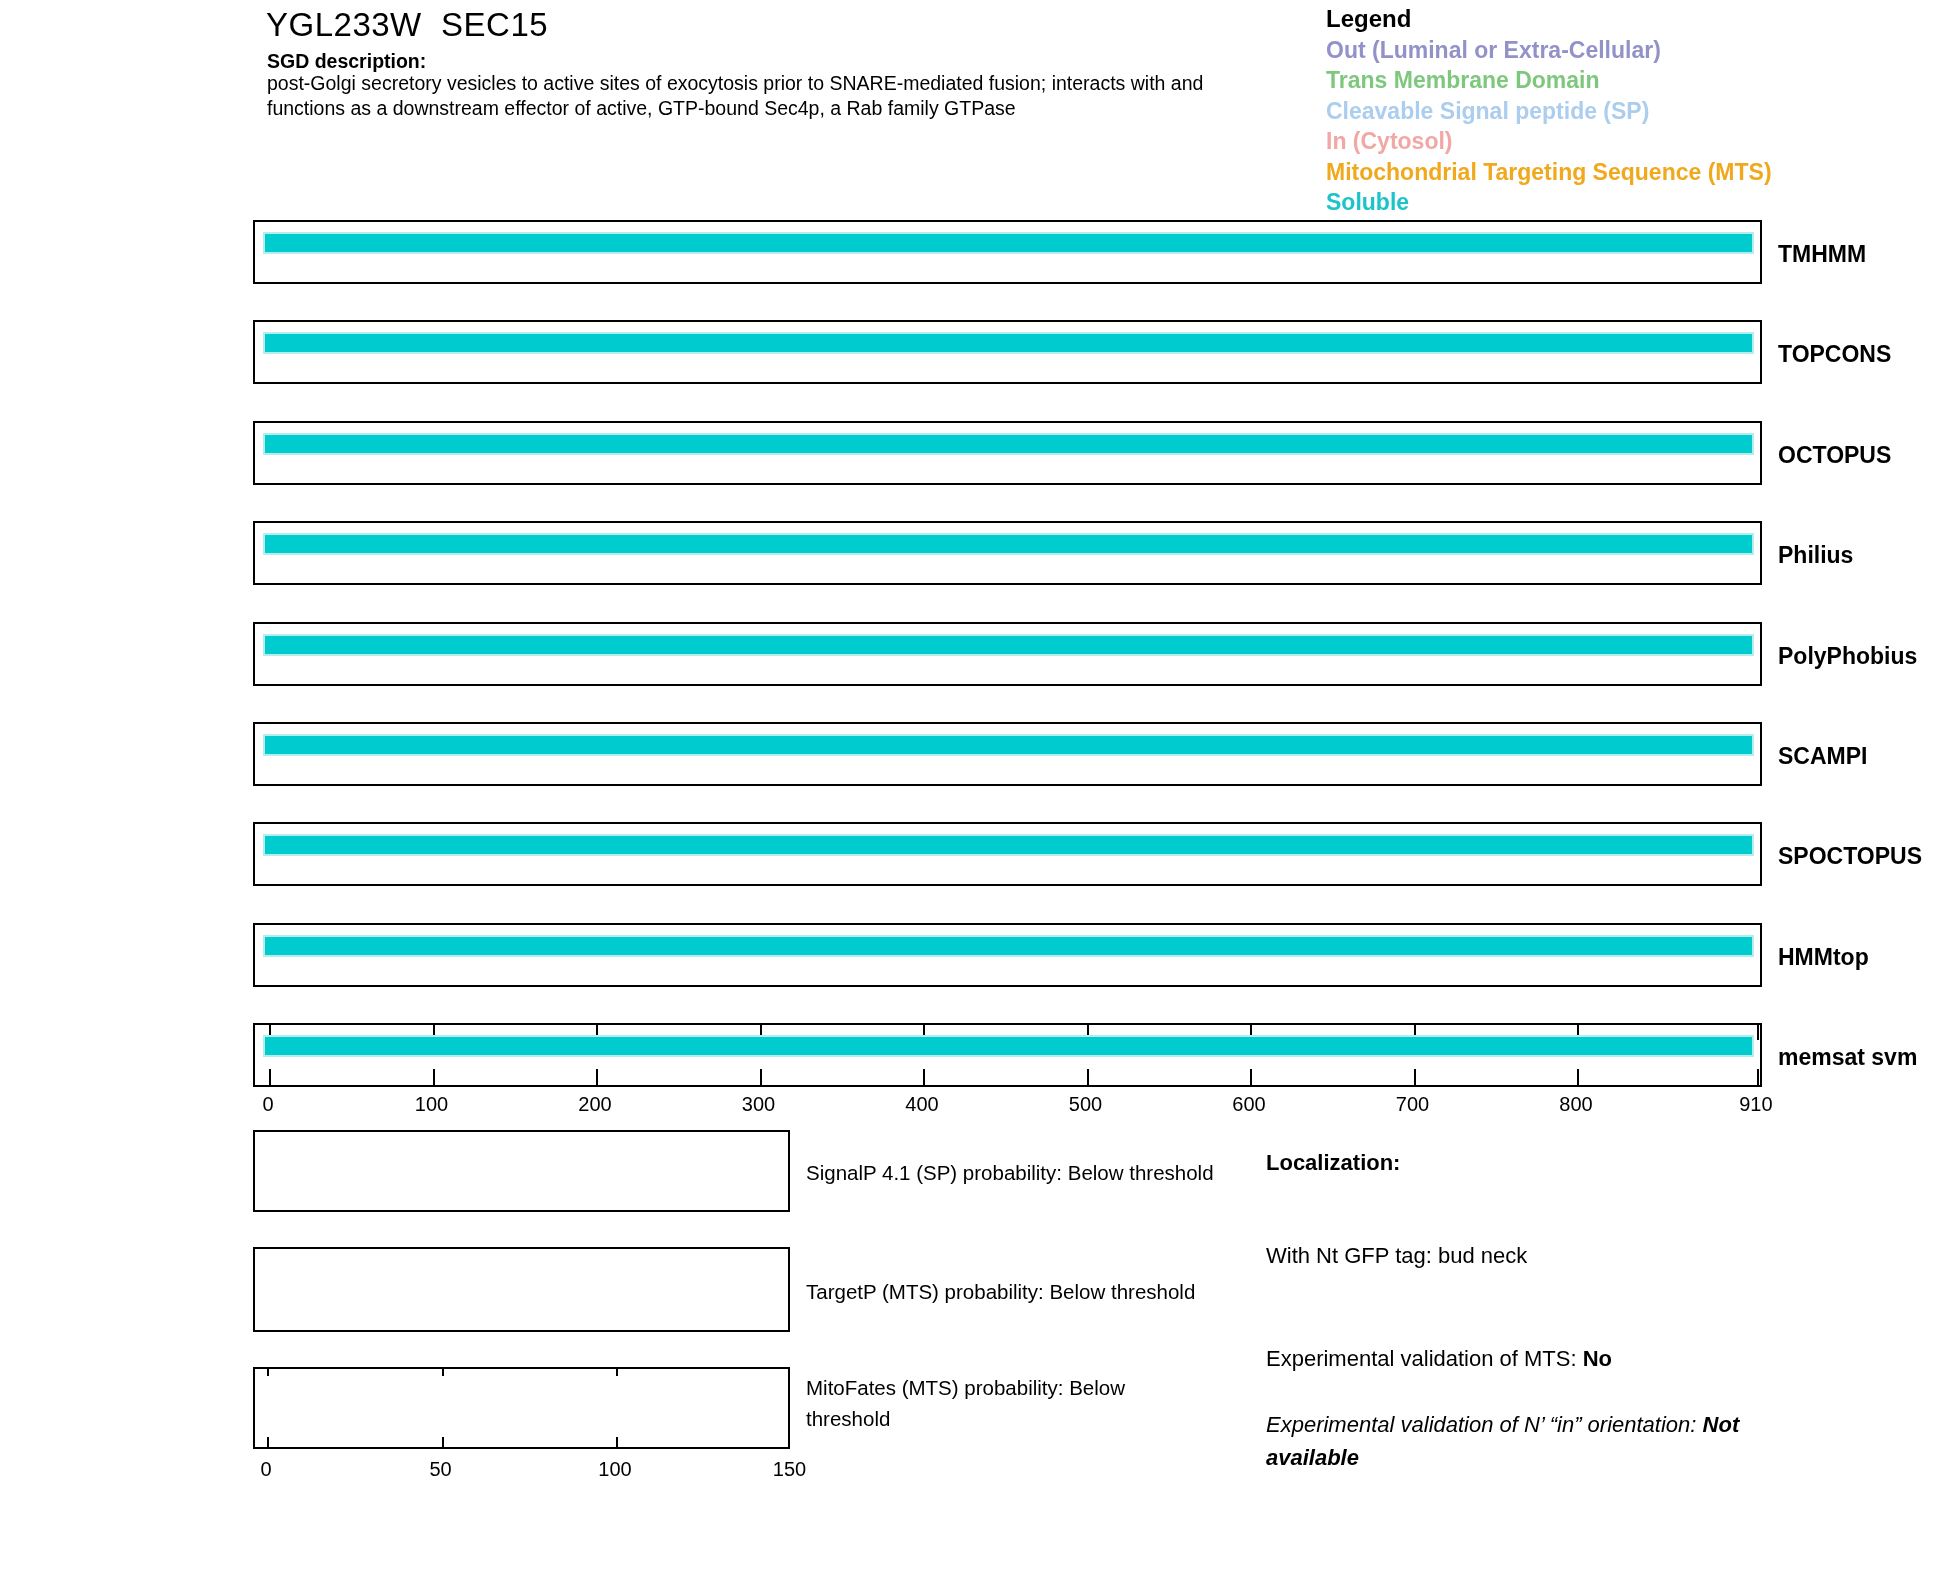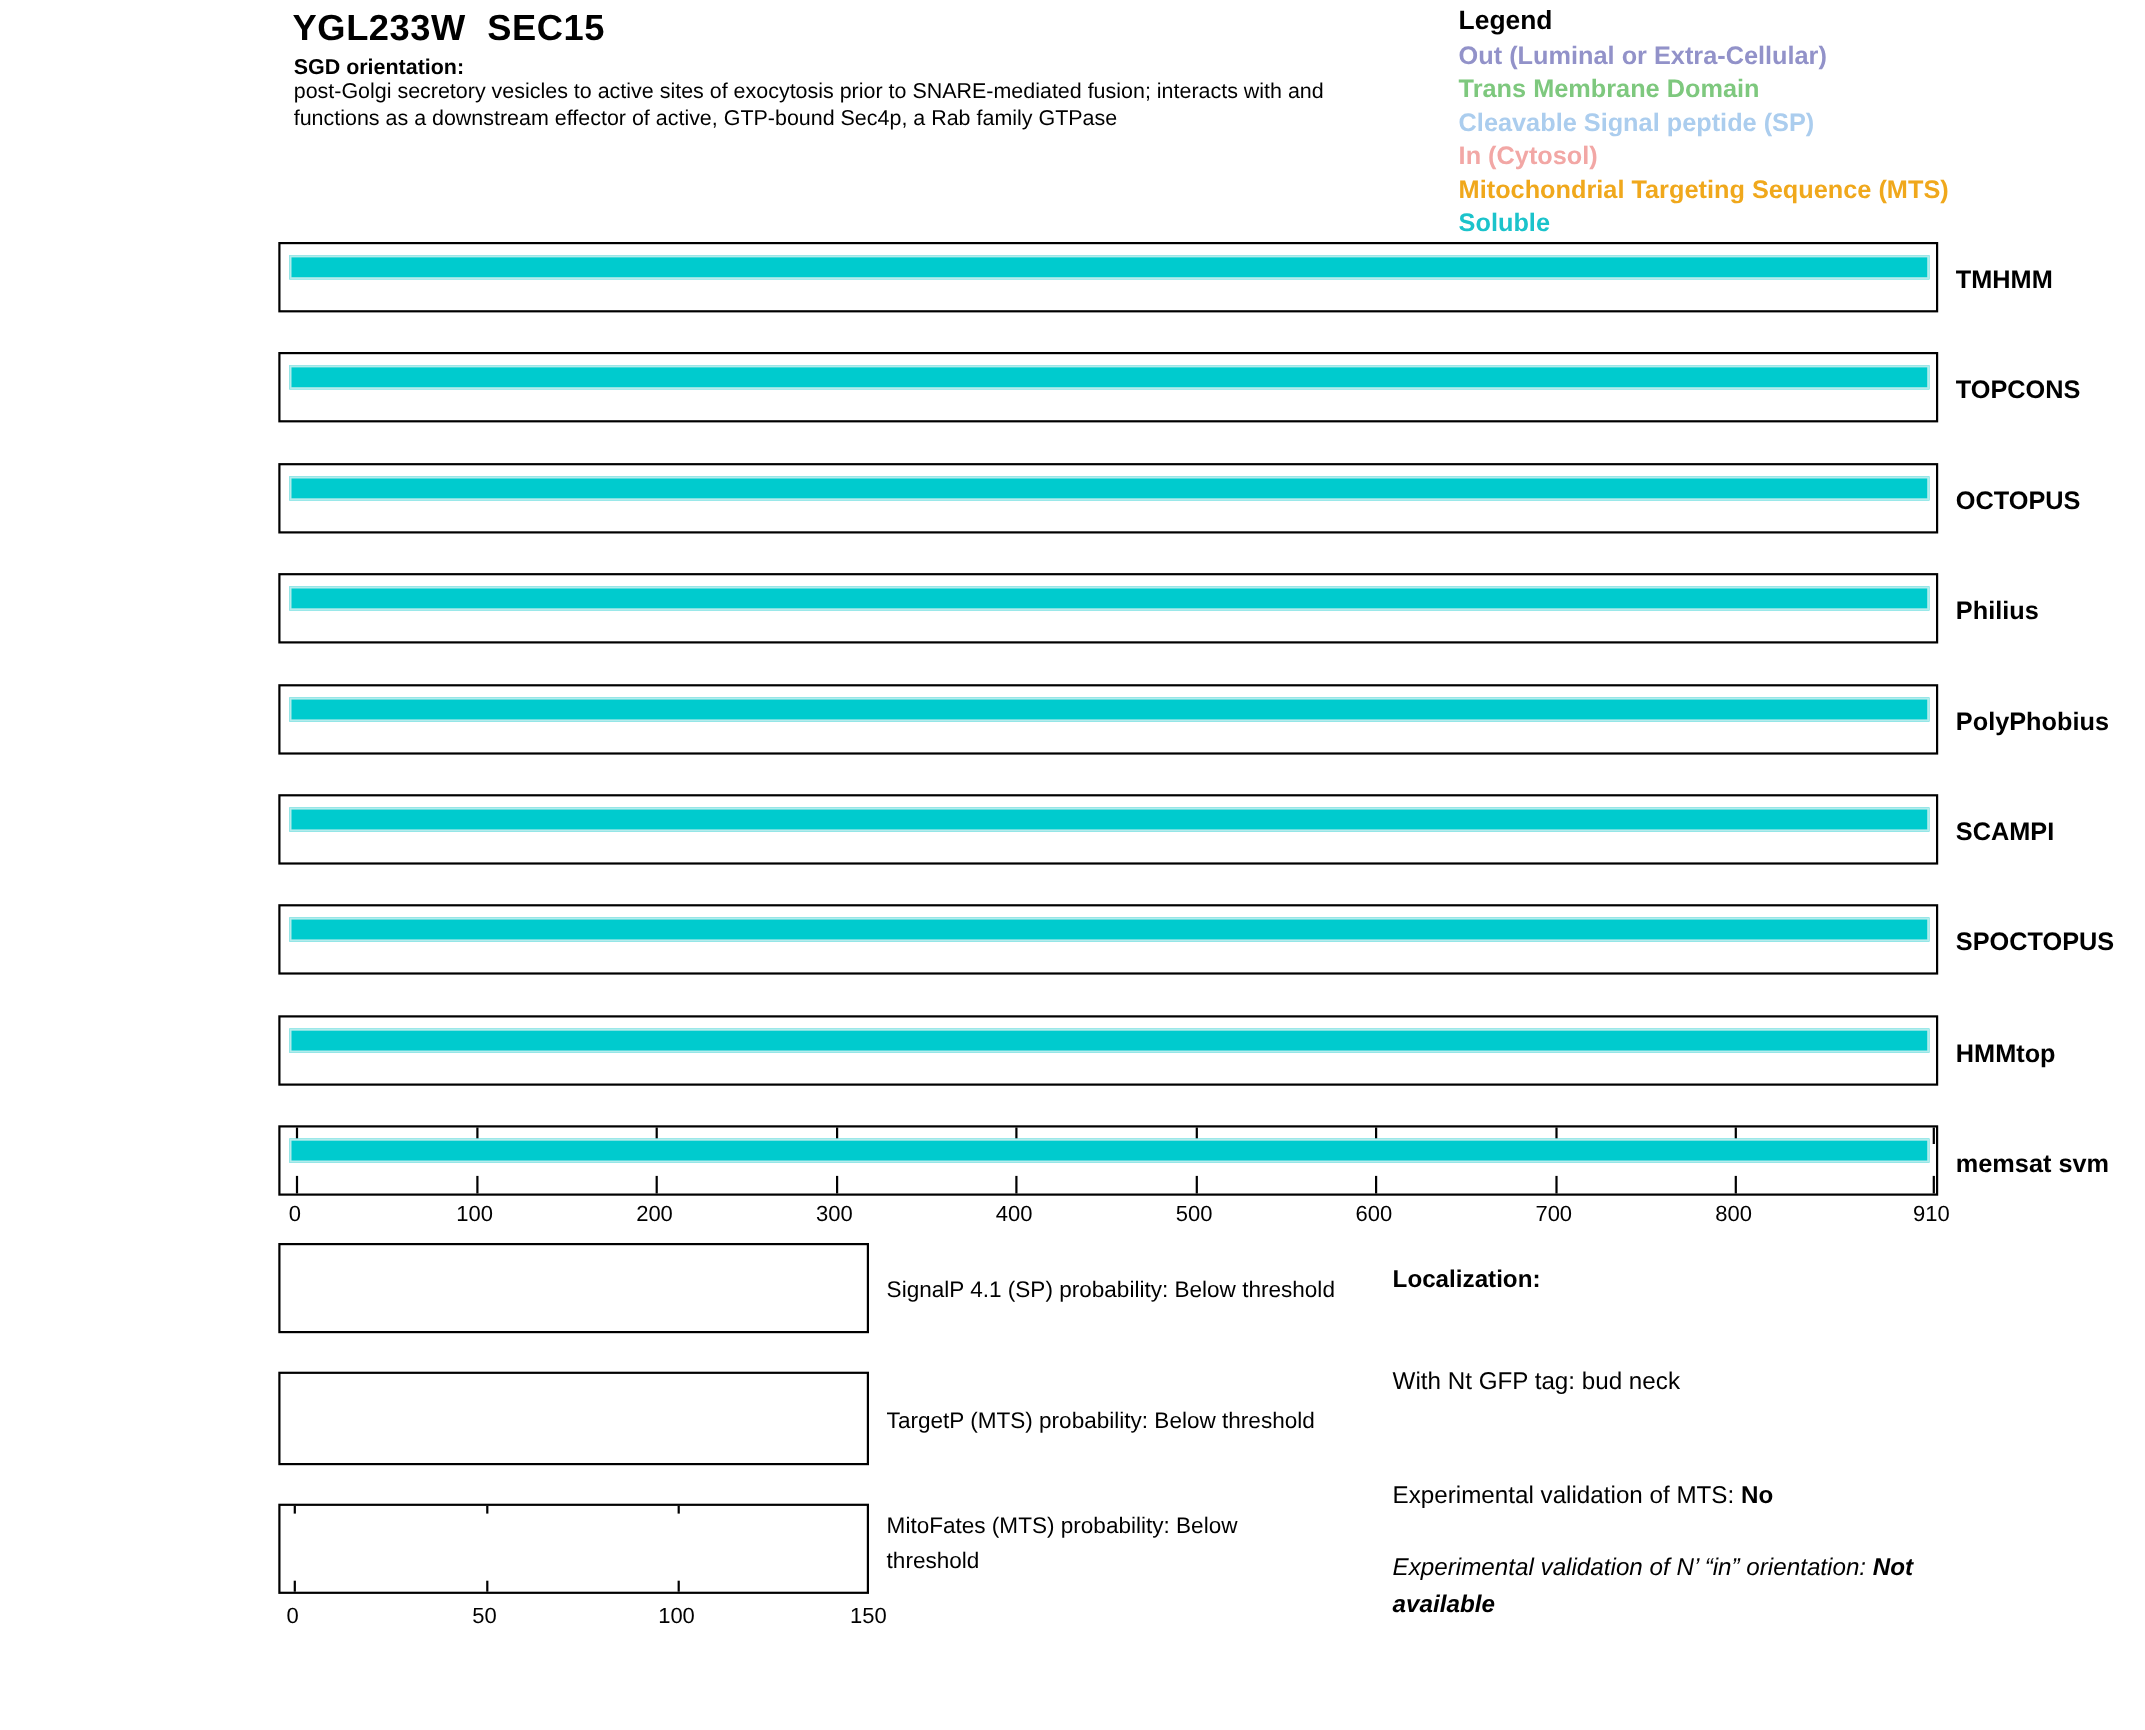--- a/index.html
+++ b/index.html
@@ -1,21 +1,21 @@
 <!DOCTYPE html>
 <html><head>
 <meta charset="utf-8">
 <style>
   html,body{margin:0;padding:0;background:#fff;}
   .page{
     position:relative;width:1950px;height:1573px;background:#ffffff;
     font-family:"Liberation Sans",sans-serif;color:#000;overflow:hidden;
   }
   .page-title{
-    position:absolute;left:266px;top:6px;font-size:33px;font-weight:bold;
+    position:absolute;left:266px;top:6px;font-size:33px;font-weight:normal;
     white-space:pre;letter-spacing:.5px;
   }
   .sgd-label{position:absolute;left:267px;top:50px;font-size:19.5px;font-weight:bold;}
   .desc{position:absolute;left:267px;top:71px;font-size:19.5px;line-height:25px;white-space:nowrap;}
   .legend{position:absolute;left:1326px;top:4px;line-height:30.5px;}
   .legend-title{font-size:24px;font-weight:bold;color:#000;}
   .legend-item{font-size:23px;font-weight:bold;white-space:nowrap;}
   .track-box{
     position:absolute;width:1509px;height:64px;border:2px solid #000;
     box-sizing:border-box;background:#fff;
@@ -40,21 +40,21 @@
   .loc-title{position:absolute;left:1266px;top:1150px;font-size:22px;font-weight:bold;white-space:nowrap;}
   .loc-line{position:absolute;left:1266px;font-size:22px;white-space:nowrap;}
   .loc-wrap{position:absolute;left:1266px;top:1408px;width:560px;font-size:22px;line-height:33px;font-style:italic;}
   .b{font-weight:bold;}
 </style>
 </head>
 <body>
 
 <div class="page">
   <div class="page-title">YGL233W  SEC15</div>
-  <div class="sgd-label">SGD orientation:</div>
+  <div class="sgd-label">SGD description:</div>
   <div class="desc">
     <div>post-Golgi secretory vesicles to active sites of exocytosis prior to SNARE-mediated fusion; interacts with and</div>
     <div>functions as a downstream effector of active, GTP-bound Sec4p, a Rab family GTPase</div>
   </div>
 
   <div class="legend">
     <div class="legend-title">Legend</div>
     <div id="legend-items">
         <div class="legend-item" style="color: rgb(146, 146, 201);">Out (Luminal or Extra-Cellular)</div>
         <div class="legend-item" style="color: rgb(126, 200, 126);">Trans Membrane Domain</div>

